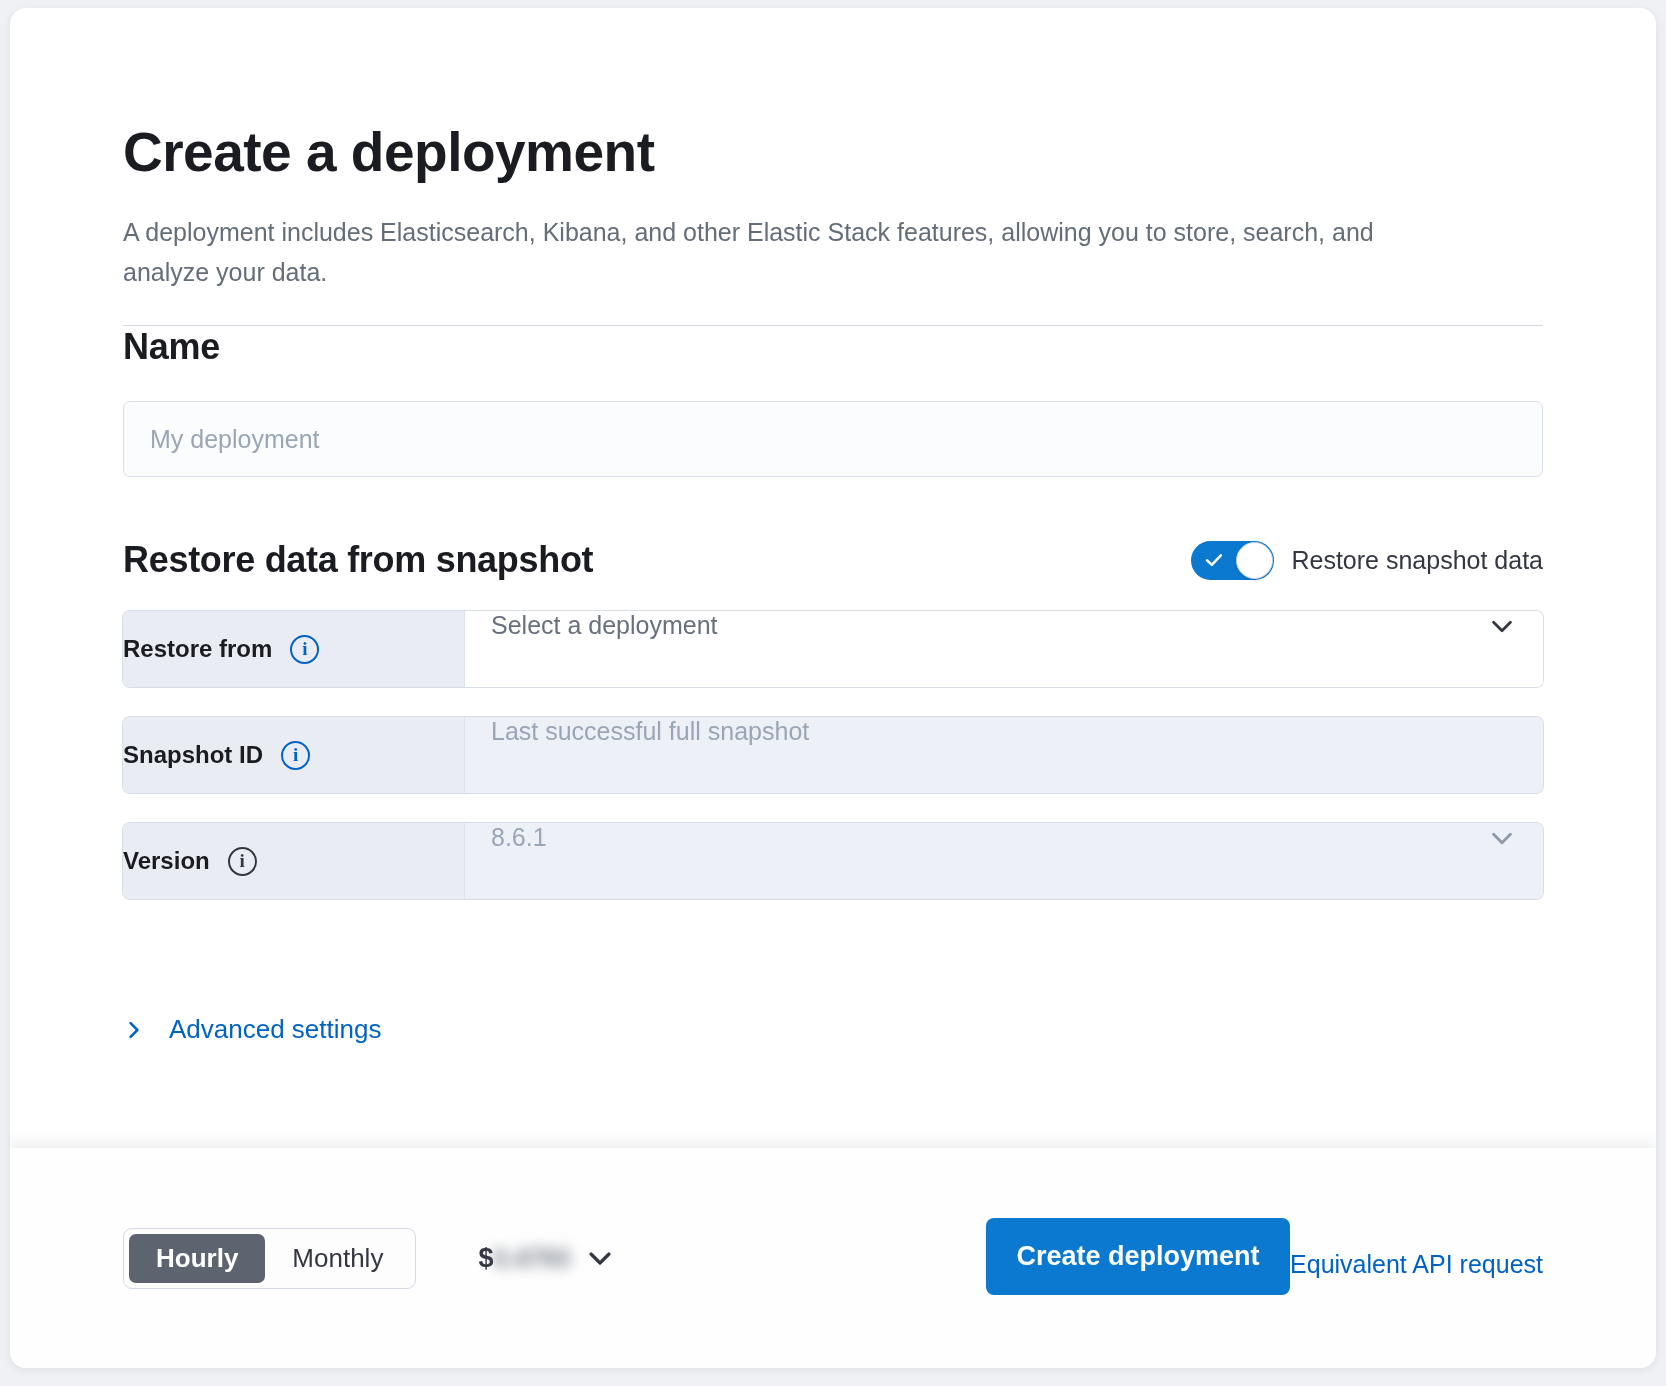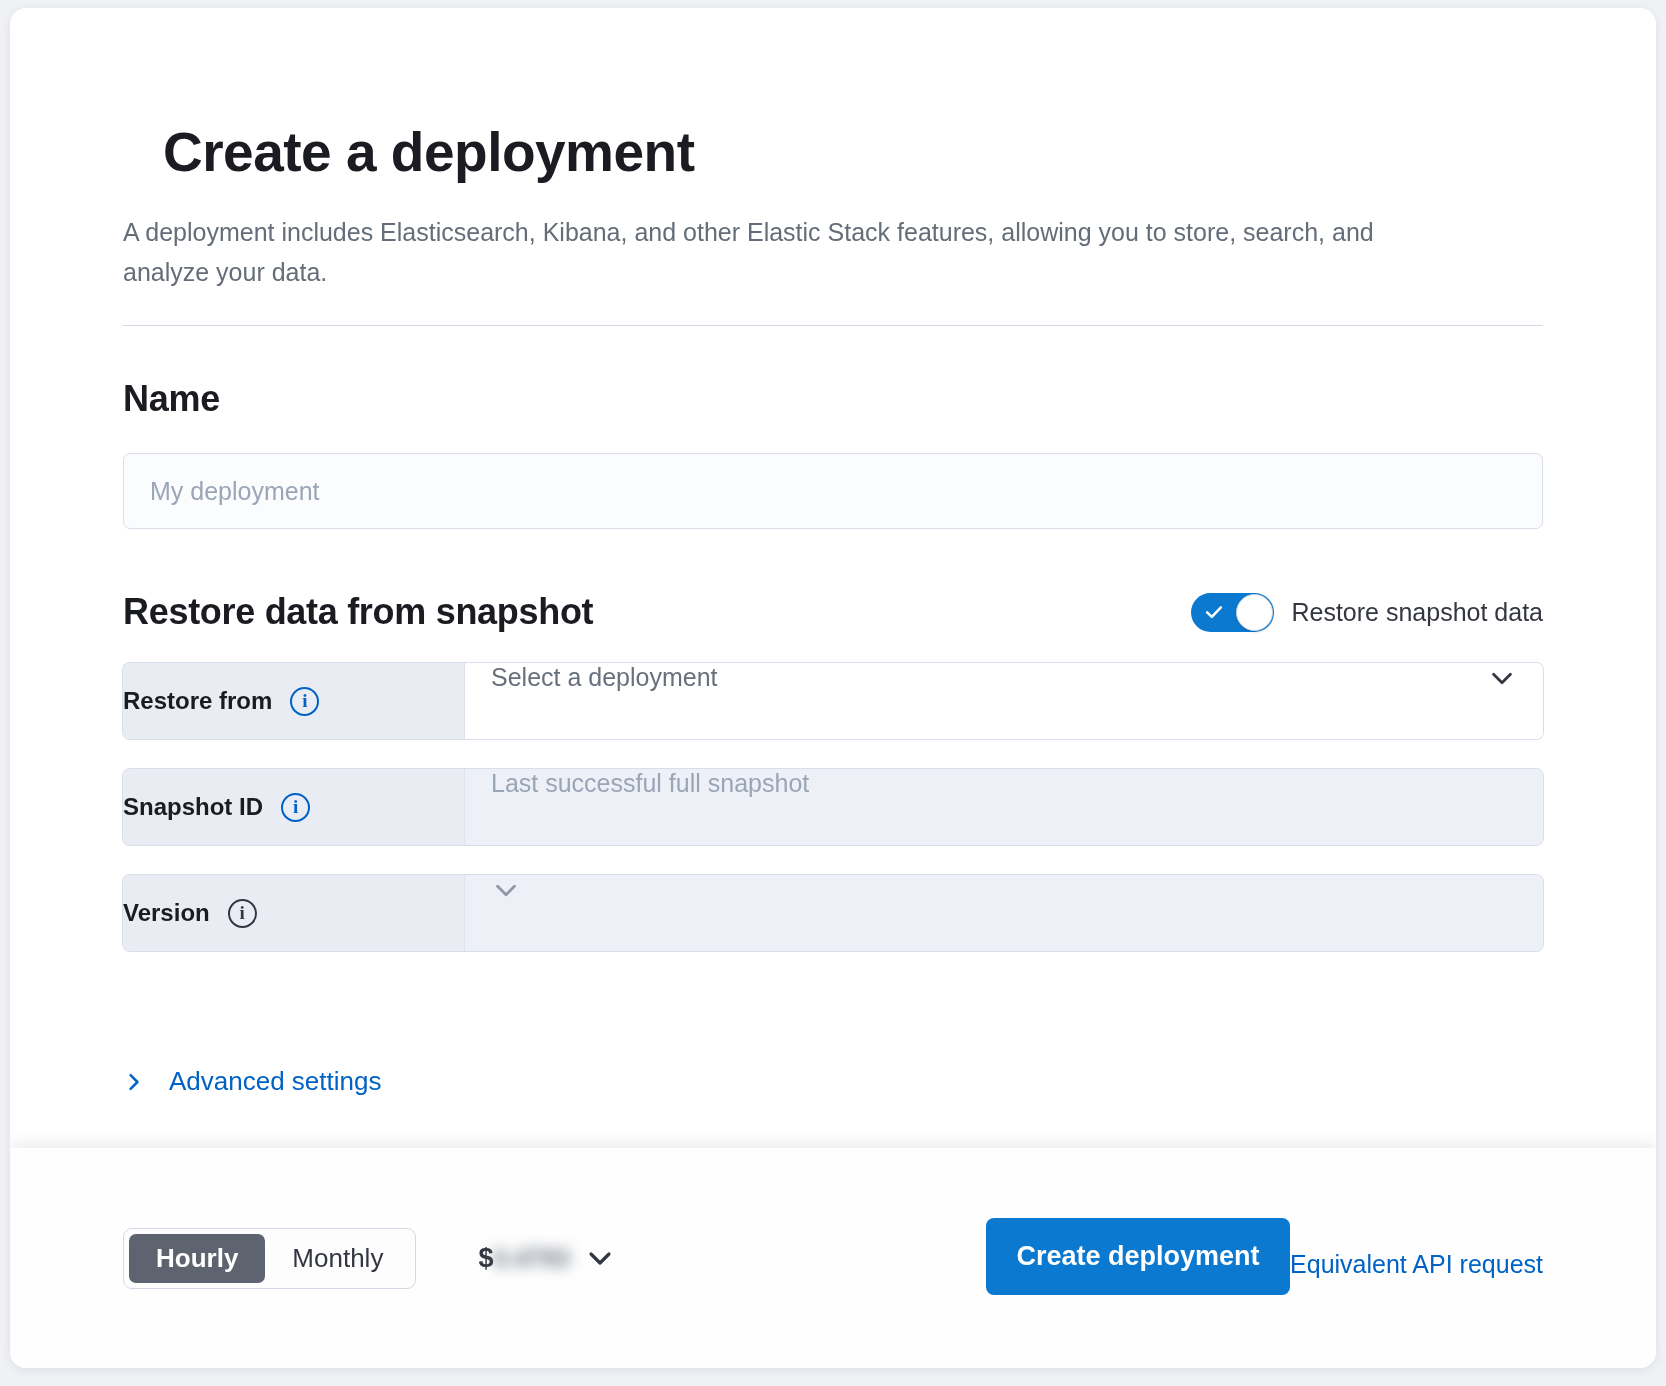--- a/index.html
+++ b/index.html
@@ -22,41 +22,40 @@
   .content {
     flex: 1;
     padding: 0 113px;
   }
   h1.page-title {
     margin-top: 112px;
     font-size: 55px;
     font-weight: 700;
     letter-spacing: -0.5px;
     color: #1a1c21;
-    margin-left: 40px;
   }
   p.page-subtitle {
     margin-top: 28px;
     font-size: 25px;
     line-height: 40px;
     color: #646d78;
     max-width: 1290px;
   }
   .divider {
     margin-top: 33px;
     border: none;
     border-top: 1px solid #d3dae6;
   }
   h2.section-heading {
     font-size: 36px;
     font-weight: 700;
     color: #1a1c21;
     letter-spacing: -0.3px;
   }
-  .name-heading { margin-top: 52px; }
+  .name-heading { }
   .name-input {
     margin-top: 33px;
     width: 100%;
     height: 76px;
     background: #fbfcfd;
     border: 1px solid #d9dfe9;
     border-radius: 7px;
     font-size: 25px;
     font-family: inherit;
     color: #be185d;
@@ -282,20 +281,21 @@
         <span class="field-text">Last successful full snapshot</span>
       </div>
     </div>
 
     <div class="form-row">
       <div class="prepend">
         <span class="row-label">Version</span>
         <span class="info-icon dark">i</span>
       </div>
       <div class="field disabled">
+        <span class="field-text">8.6.1</span>
         <svg class="chev" width="30" height="30" viewBox="0 0 16 16" fill="none" style="color:#8e98a8">
           <path d="M3.5 6 L8 10.5 L12.5 6" stroke="currentColor" stroke-width="1.5" stroke-linecap="round" stroke-linejoin="round"></path>
         </svg>
       </div>
     </div>
 
     <a class="advanced-link">
       <svg width="22" height="22" viewBox="0 0 16 16" fill="none">
         <path d="M5.5 3 L10.5 8 L5.5 13" stroke="#0062c4" stroke-width="1.8" stroke-linecap="round" stroke-linejoin="round"></path>
       </svg>

